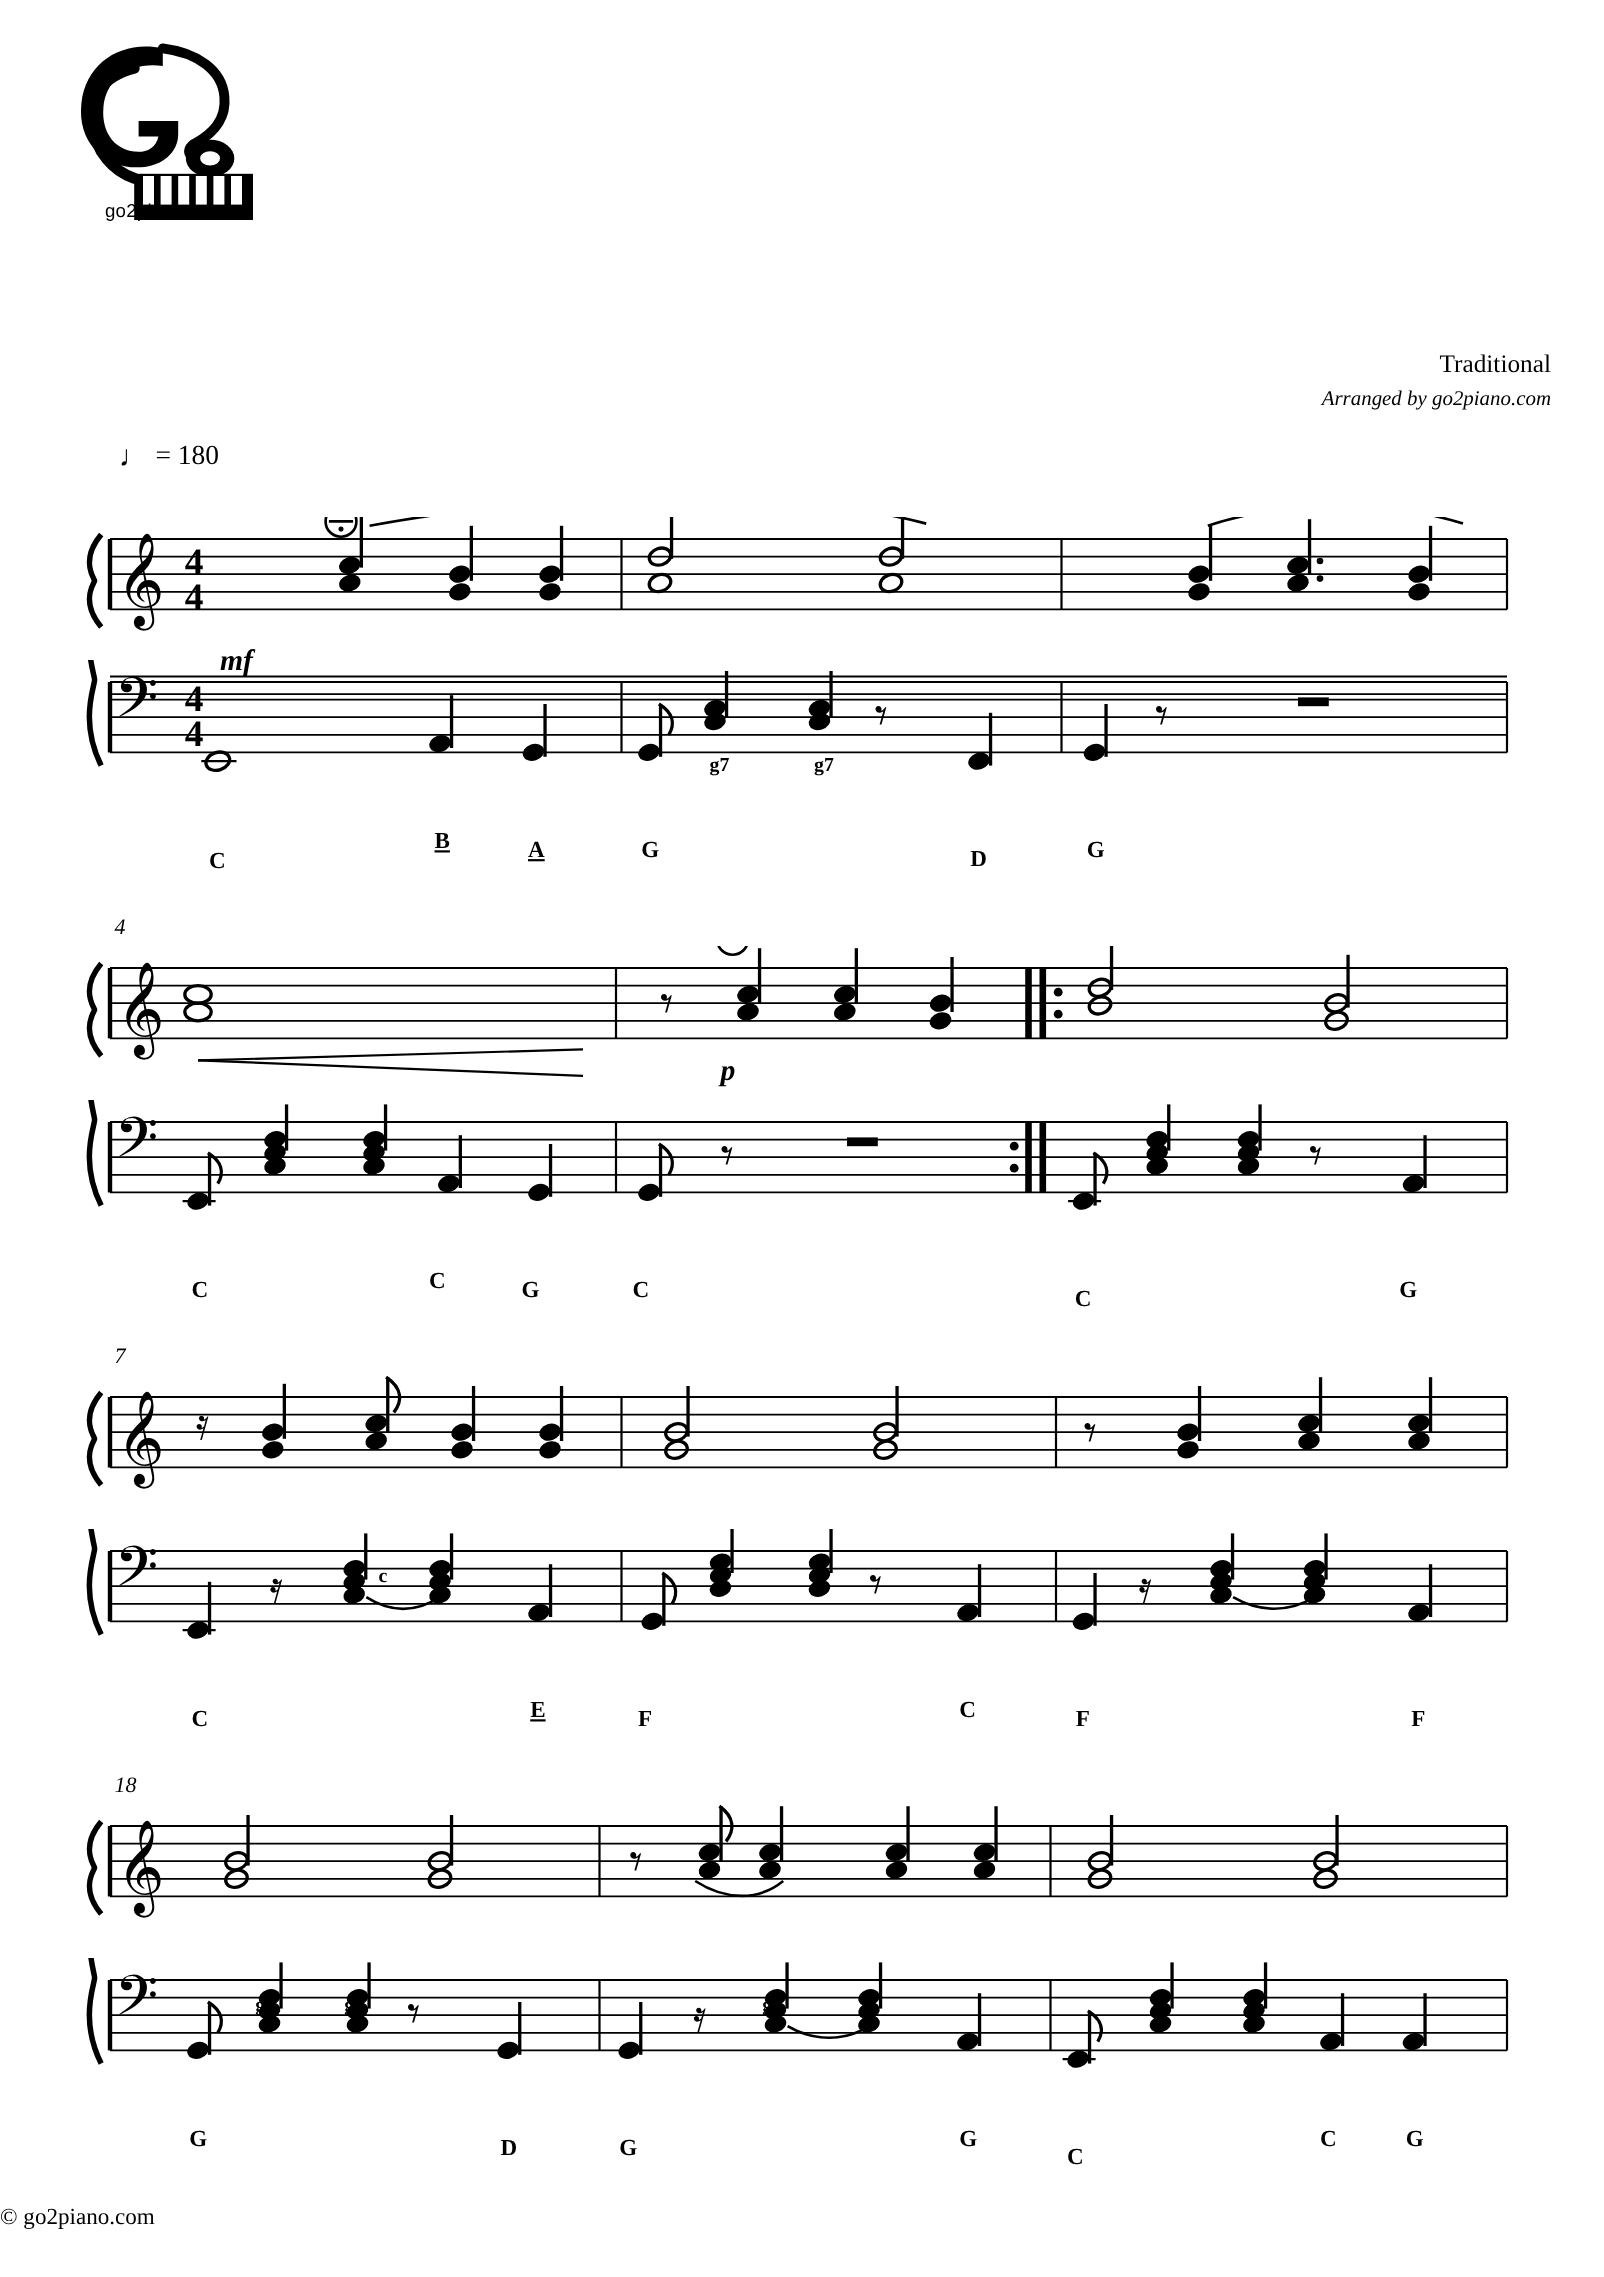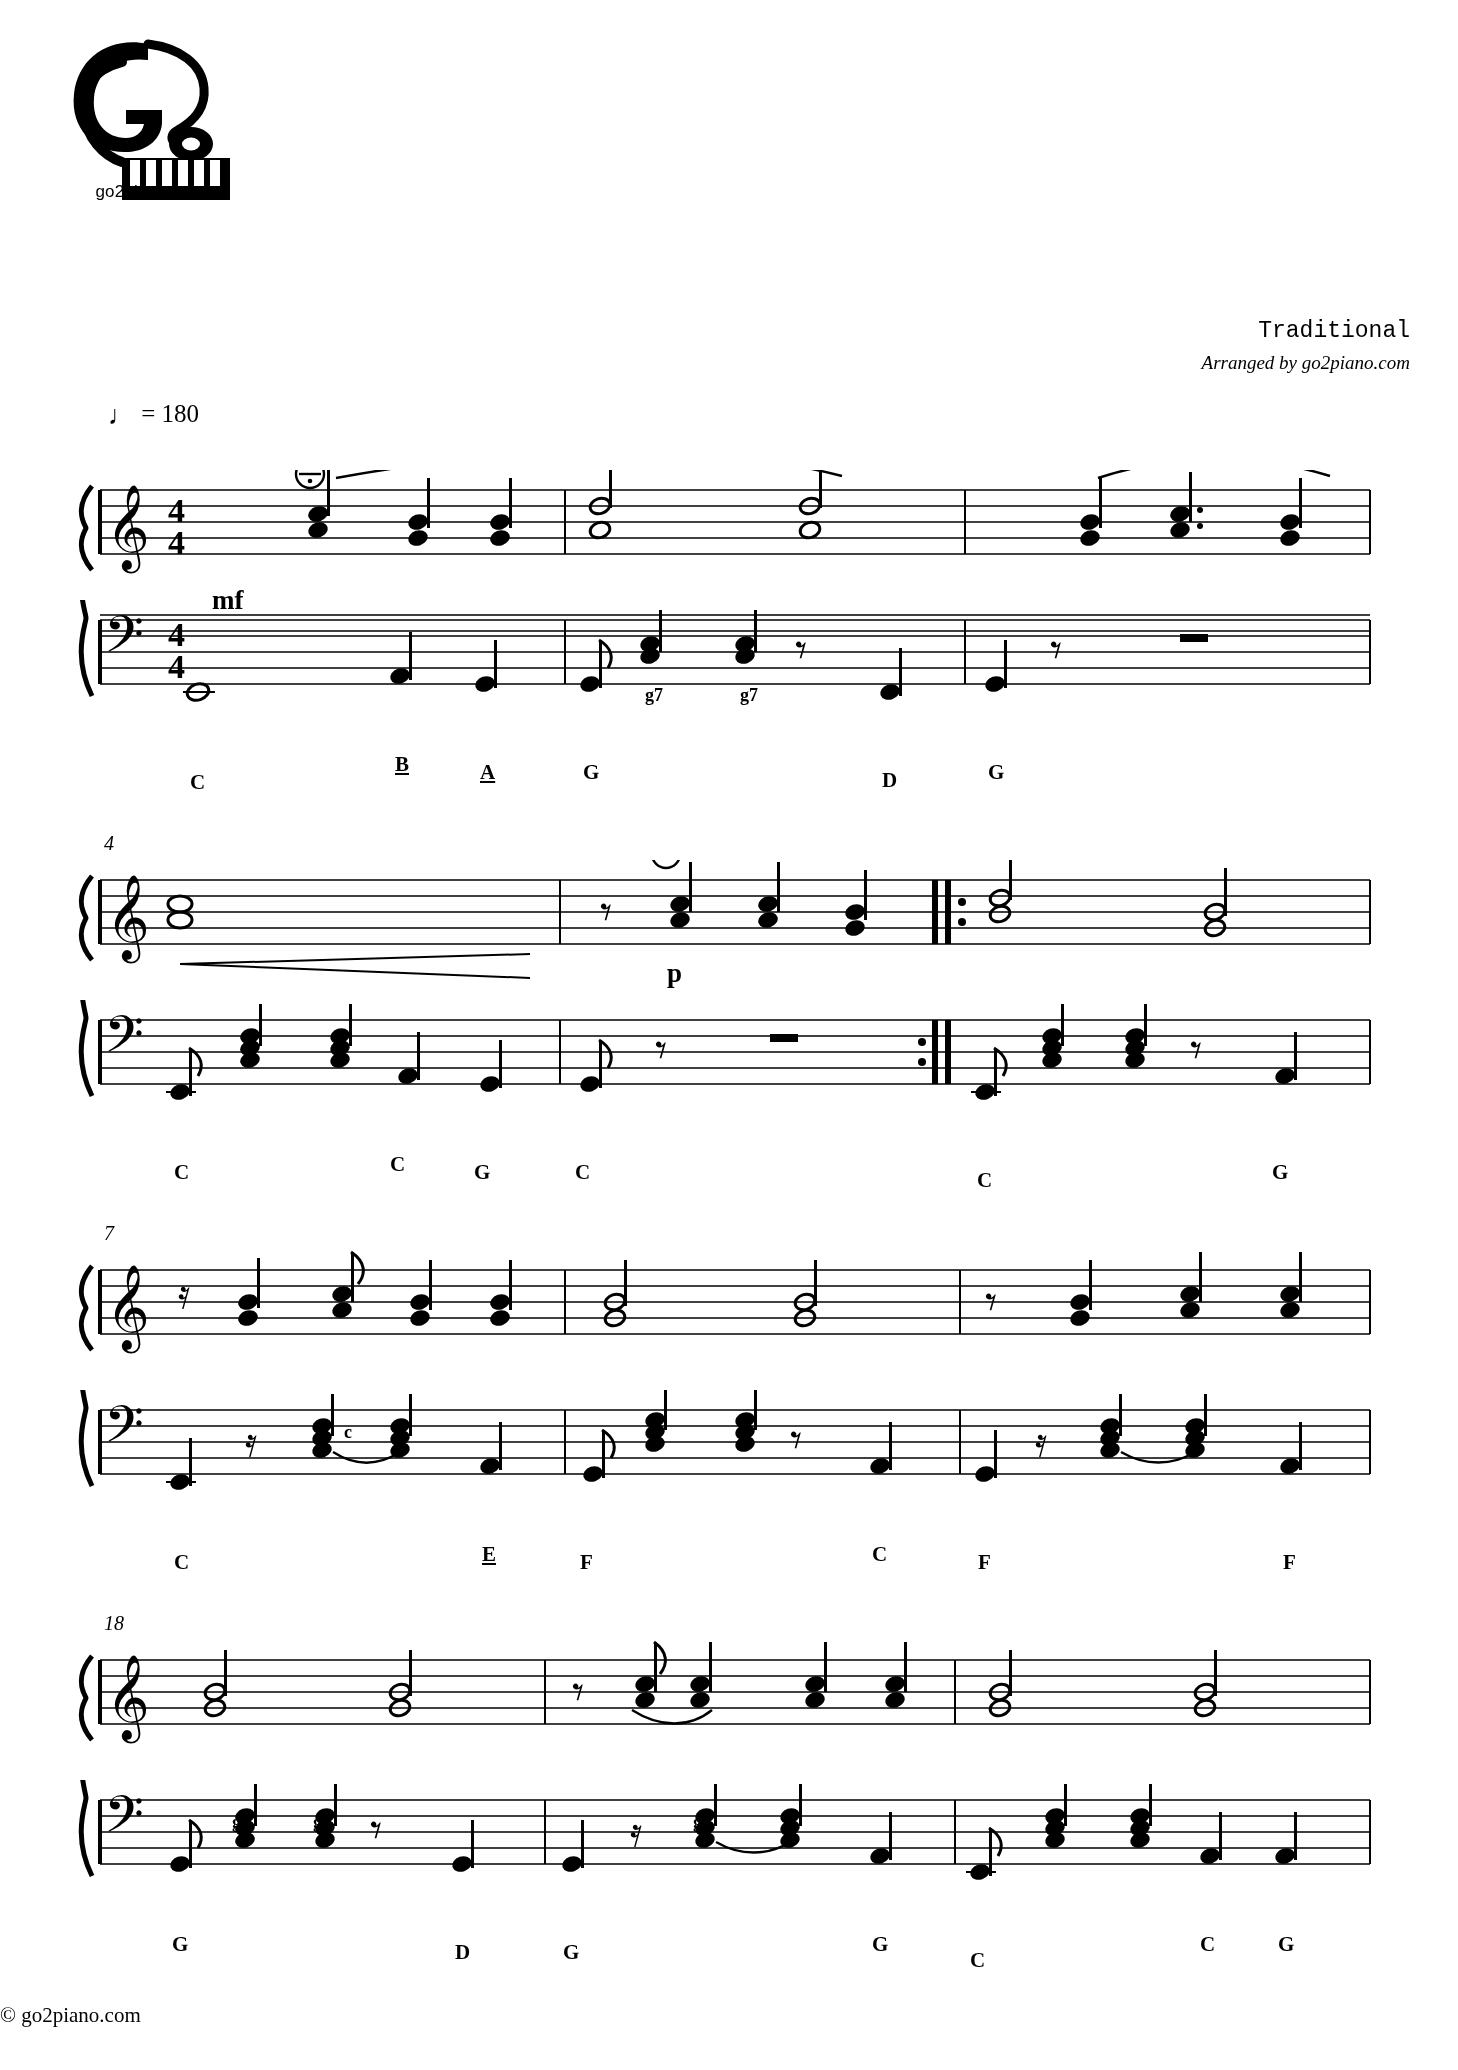--- a/index.html
+++ b/index.html
@@ -57,21 +57,21 @@
     font-size: 26px;
     font-style: italic;
     font-family: "Liberation Serif", serif;
   }
   .composer {
     position: absolute;
     right: 48px;
     top: 318px;
     text-align: center;
     font-size: 23px;
-    font-family: Liberation Mono, monospace;
+    font-family: Liberation Serif, serif;
   }
   .arranger {
     position: absolute;
     right: 48px;
     top: 352px;
     text-align: right;
     font-size: 19px;
     font-style: italic;
     font-family: "Liberation Serif", serif;
   }
@@ -110,23 +110,23 @@
     font-family: "Liberation Serif", serif;
     font-weight: bold;
     font-size: 21px;
     white-space: nowrap;
   }
   .lbl.small { font-size: 18px; }
   .lbl.under { text-decoration: underline; }
   .dyn {
     position: absolute;
     font-family: "Liberation Serif", serif;
+    font-style: italic;
     font-weight: bold;
     font-size: 27px;
-    margin-left: 12px;
   }
 </style>
 </head>
 <body>
 
 <div class="sheet">
 
   <div class="logo">
     <svg width="190" height="180" viewBox="0 0 190 180" xmlns="http://www.w3.org/2000/svg">
 

